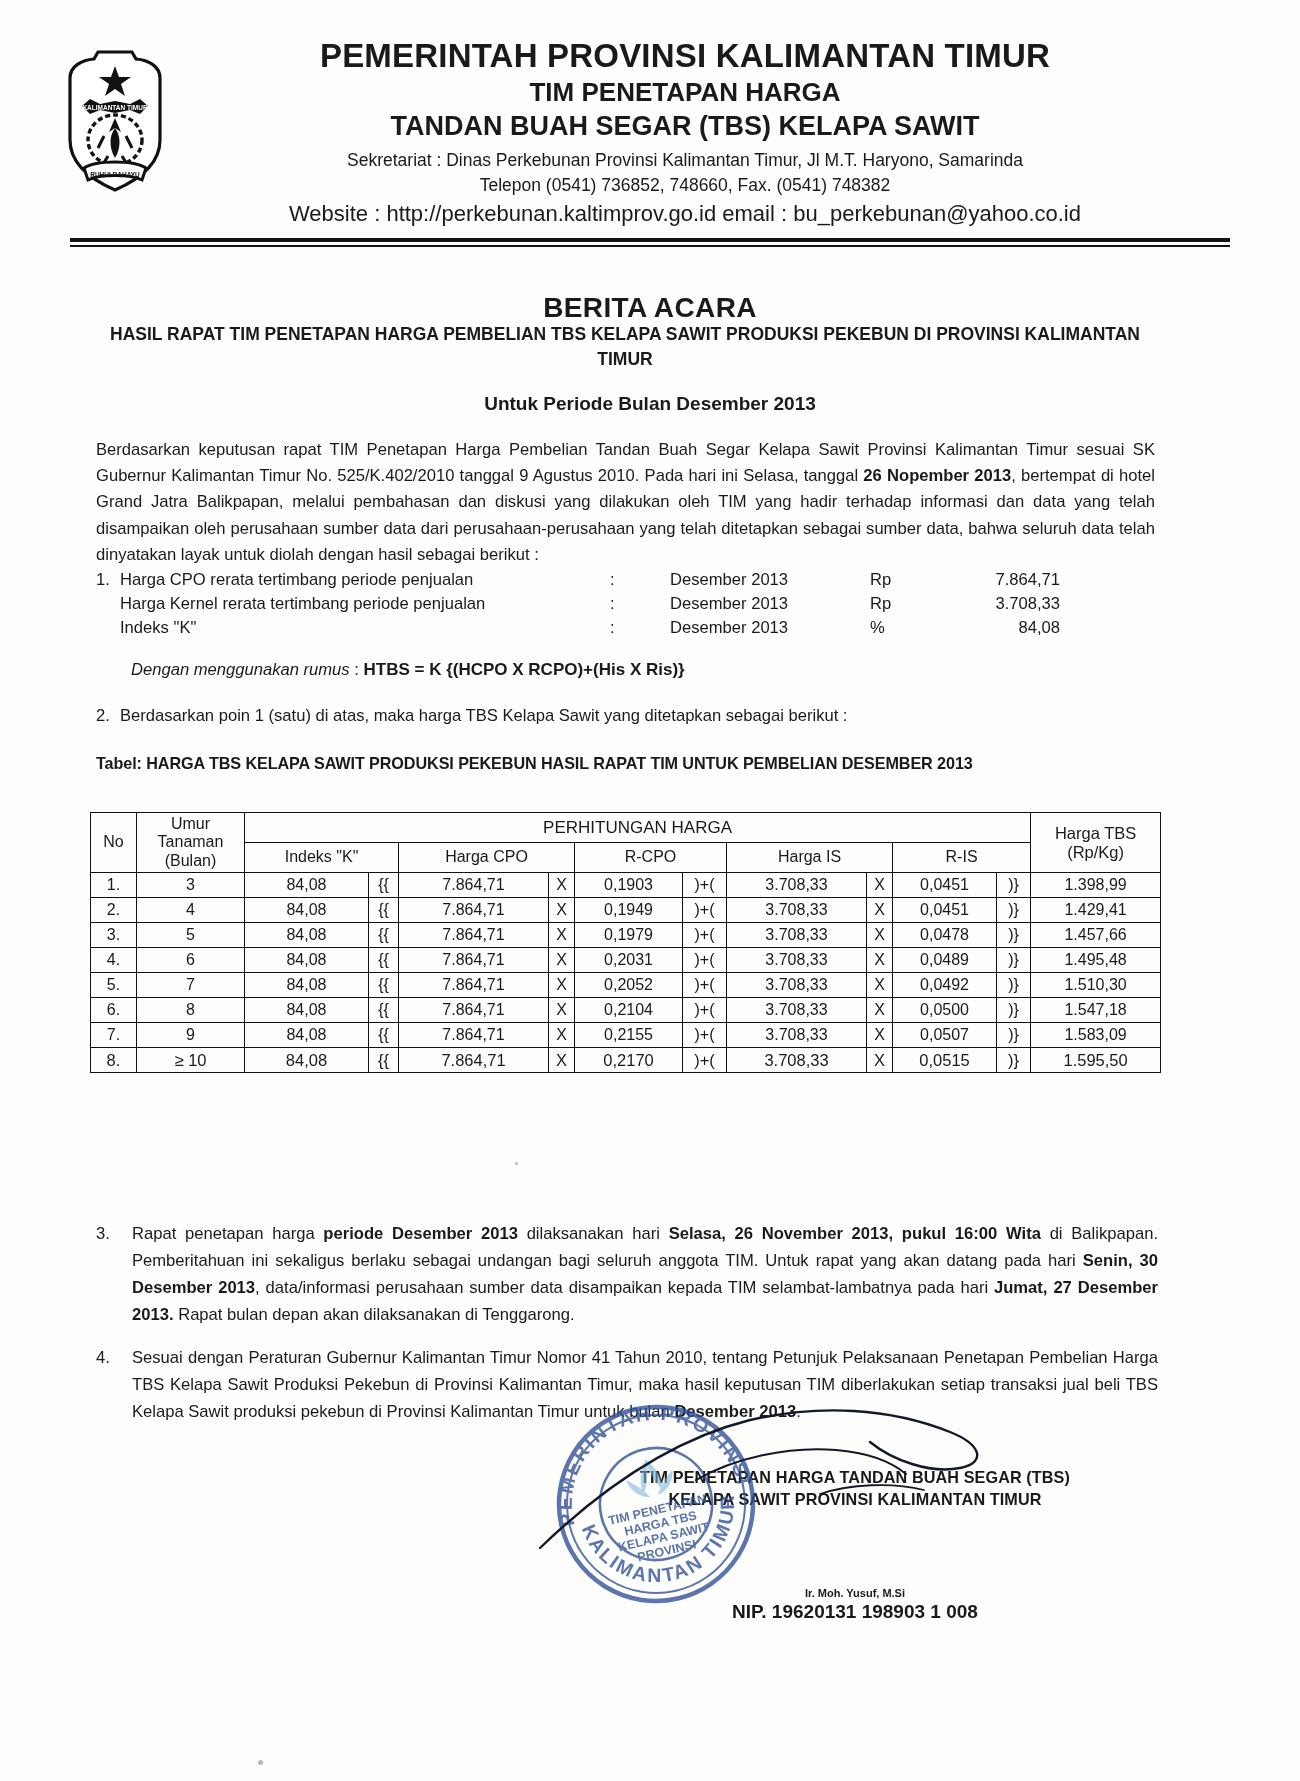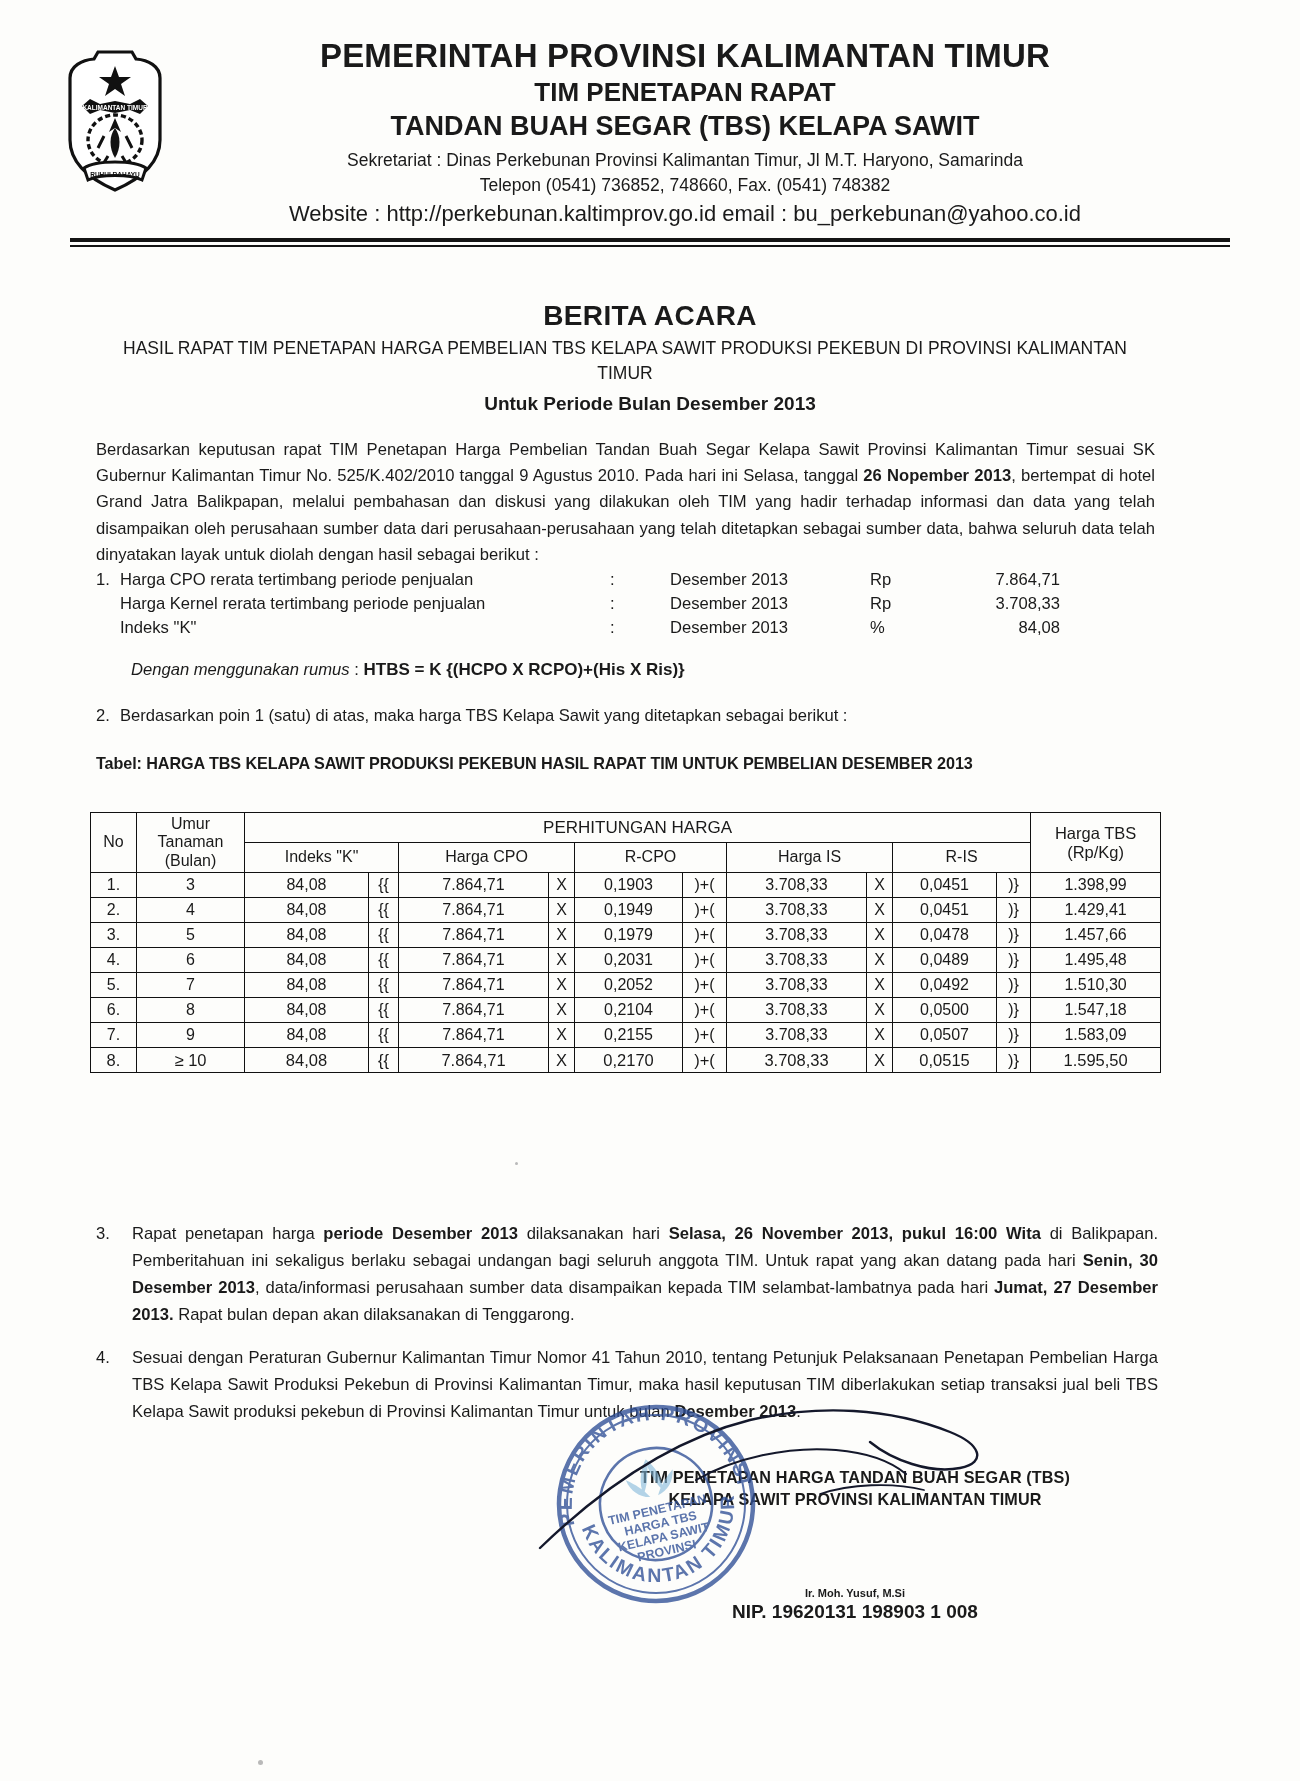--- a/index.html
+++ b/index.html
@@ -48,27 +48,27 @@
   .hr-thick {
     position: absolute; left: 70px; top: 238px;
     width: 1160px; height: 4px; background: #141414;
   }
   .hr-thin {
     position: absolute; left: 70px; top: 245px;
     width: 1160px; height: 1.5px; background: #141414;
   }
   
   .t-berita {
-    position: absolute; left: 0; top: 300px; width: 1300px;
+    position: absolute; left: 0; top: 292px; width: 1300px;
     text-align: center; font-size: 28px; font-weight: bold;
     letter-spacing: .4px;
   }
   .t-hasil {
-    position: absolute; left: 95px; top: 336px; width: 1060px;
-    text-align: center; font-size: 17.5px; font-weight: normal;
+    position: absolute; left: 95px; top: 322px; width: 1060px;
+    text-align: center; font-size: 17.5px; font-weight: bold;
     line-height: 1.45;
   }
   .t-periode {
     position: absolute; left: 0; top: 393px; width: 1300px;
     text-align: center; font-size: 19px; font-weight: bold;
   }
   
   .para-main {
     position: absolute; left: 96px; top: 437px; width: 1059px;
     font-size: 16.6px; line-height: 1.58; text-align: justify;
@@ -204,21 +204,21 @@
           <path d="M55 74 L49 88 L55 84 L61 88 Z" fill="#111"></path>
           <path d="M55 84 C49 92 49 104 55 114 C61 104 61 92 55 84 Z" fill="#111"></path>
           <path d="M44 92 L38 104 M66 92 L72 104" stroke="#111" stroke-width="3"></path>
           <path d="M48 112 L42 122 M62 112 L68 122" stroke="#111" stroke-width="3"></path>
           <path d="M24 124 C36 116 74 116 86 124 L82 136 C70 130 40 130 28 136 Z" fill="#fff" stroke="#111" stroke-width="3"></path>
           <text x="55" y="133" font-size="6.5" fill="#111" text-anchor="middle" font-family="Liberation Sans, sans-serif" font-weight="bold">RUHUI RAHAYU</text>
         </svg>
       </div>
       <div class="kop-text">
         <div class="kop-l1">PEMERINTAH PROVINSI KALIMANTAN TIMUR</div>
-        <div class="kop-l2">TIM PENETAPAN RAPAT</div>
+        <div class="kop-l2">TIM PENETAPAN HARGA</div>
         <div class="kop-l3">TANDAN BUAH SEGAR (TBS) KELAPA SAWIT</div>
         <div class="kop-l4">Sekretariat : Dinas Perkebunan Provinsi Kalimantan Timur, Jl M.T. Haryono, Samarinda</div>
         <div class="kop-l5">Telepon (0541) 736852, 748660, Fax. (0541) 748382</div>
         <div class="kop-l6">Website : http://perkebunan.kaltimprov.go.id email : bu_perkebunan@yahoo.co.id</div>
       </div>
     </div>
   </div>
   <div class="hr-thick"></div>
   <div class="hr-thin"></div>
 

